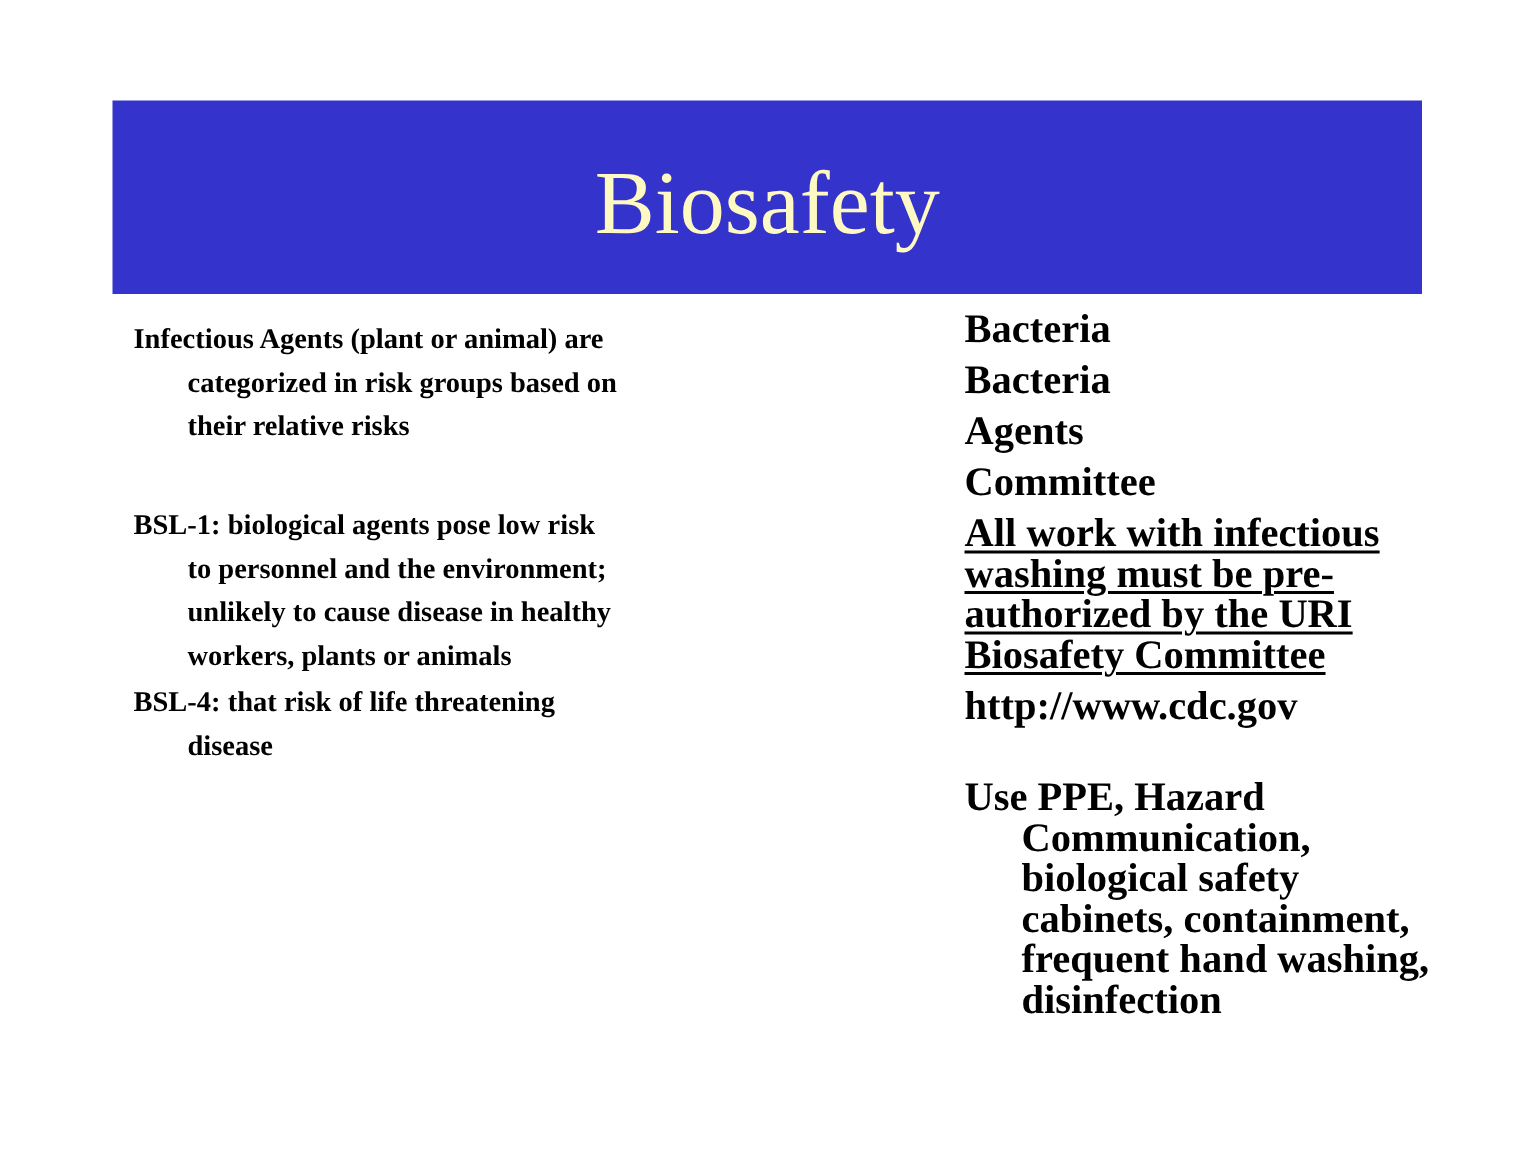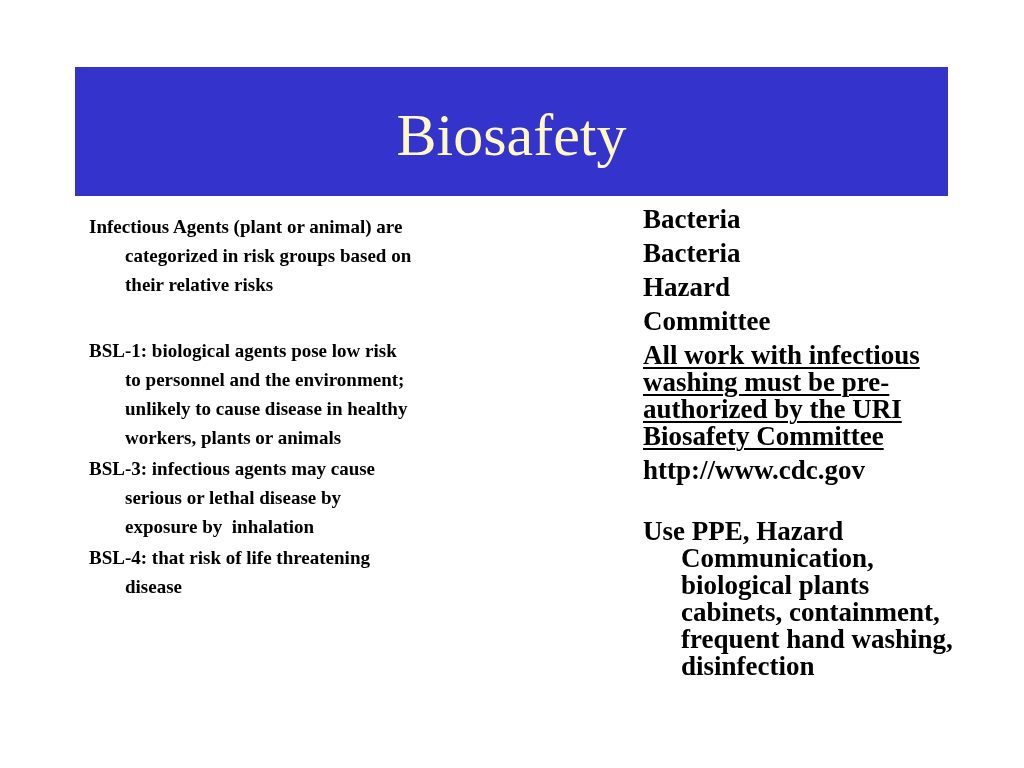--- a/index.html
+++ b/index.html
@@ -93,38 +93,35 @@
   </div>
 
   <div class="left-col">
     <p class="hang-l intro">Infectious Agents (plant or animal) are
 categorized in risk groups based on
 their relative risks</p>
     <p class="hang-l bsl">BSL-1: biological agents pose low risk
 to personnel and the environment;
 unlikely to cause disease in healthy
 workers, plants or animals</p>
-    <p class="hang-l bsl">BSL-3: infectious agents may cause
-serious or lethal disease by
-exposure by  inhalation</p>
     <p class="hang-l bsl">BSL-4: that risk of life threatening
 disease</p>
   </div>
 
   <div class="right-col">
     <p>Bacteria</p>
     <p>Bacteria</p>
-    <p>Hazard</p>
+    <p>Agents</p>
     <p>Committee</p>
     <p class="auth-note">All work with infectious
 washing must be pre-
 authorized by the URI
 Biosafety Committee</p>
     <p>http://www.cdc.gov</p>
     <p class="hang-r ppe-note">Use PPE, Hazard
 Communication,
-biological plants
+biological safety
 cabinets, containment,
 frequent hand washing,
 disinfection</p>
   </div>
 
 </div>
 
 </body></html>

